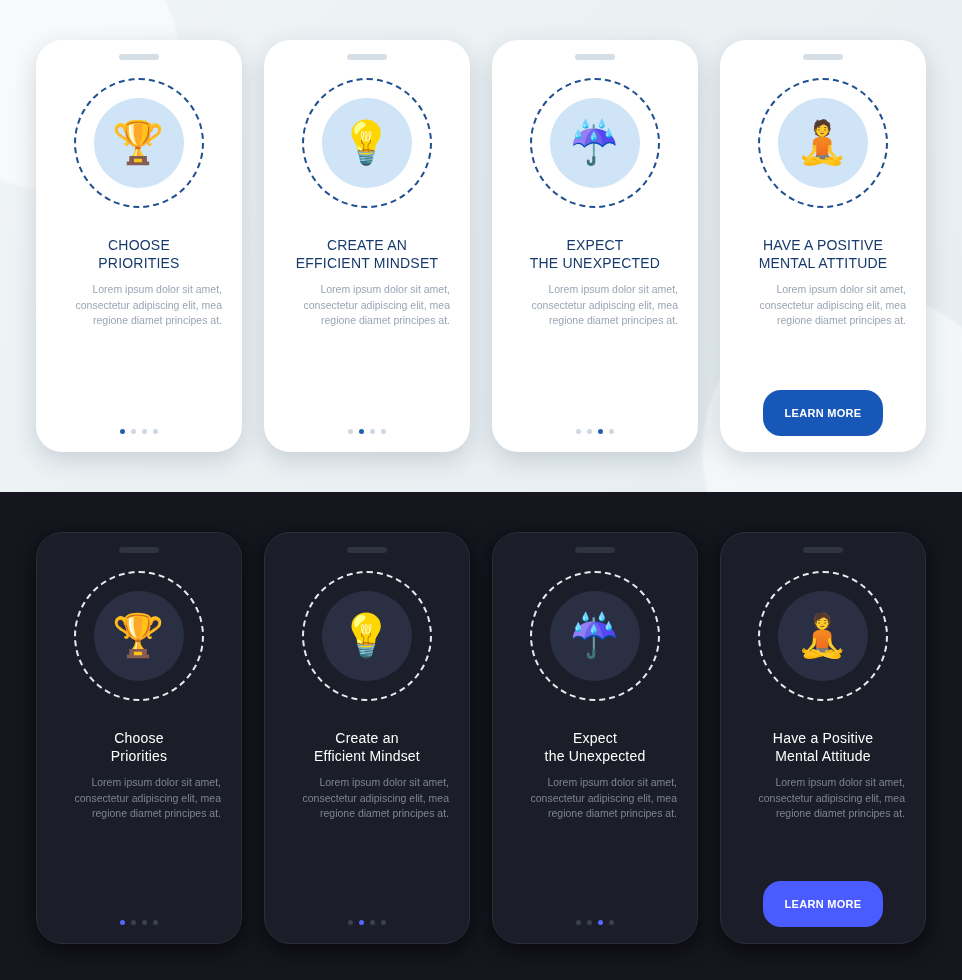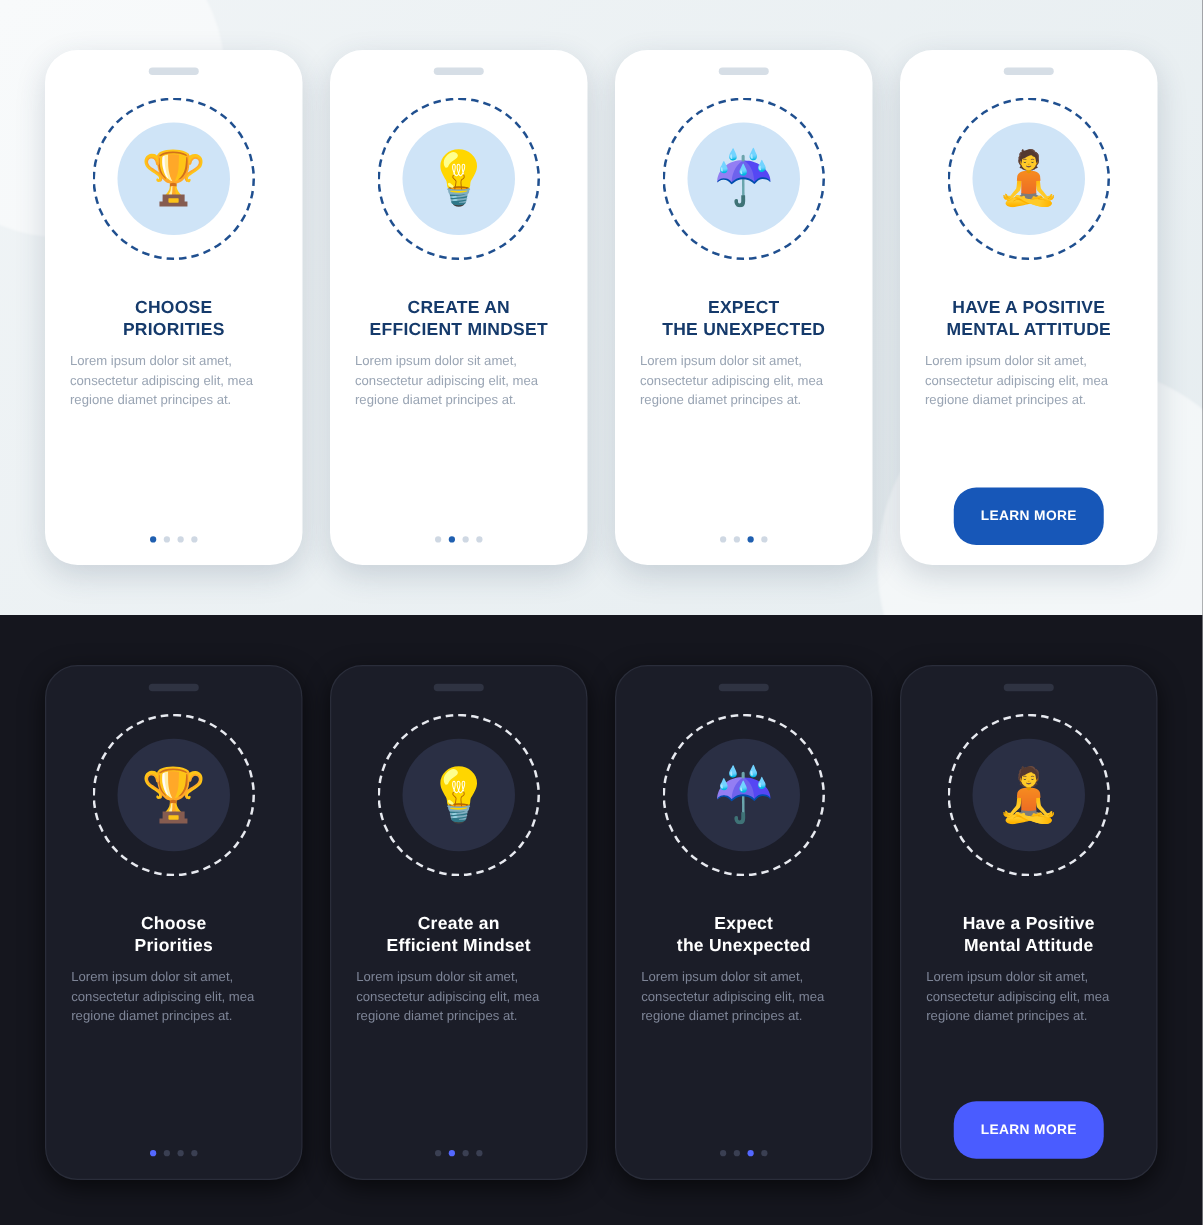--- a/index.html
+++ b/index.html
@@ -17,24 +17,24 @@
   .illus { width: 150px; height: 150px; display: flex; align-items: center; justify-content: center; margin-bottom: 12px; }
   .illcircle { width: 130px; height: 130px; border-radius: 50%; border: 2px dashed; position: relative; display:flex; align-items:center; justify-content:center; }
   .phone-light .illcircle { border-color: #1f4f8f; }
   .phone-dark  .illcircle { border-color: #e8eaf0; }
   .illcircle::before { content:""; position:absolute; width:90px; height:90px; border-radius:50%; }
   .phone-light .illcircle::before { background: #cfe4f7; }
   .phone-dark  .illcircle::before { background: #2a2f44; }
   .glyph { position: relative; font-size: 42px; line-height:1; }
   .phone-light .glyph { color:#1f5fb0; }
   .phone-dark  .glyph { color:#6b7aff; }
-  .title { font-weight: 700; text-align: center; font-size: 14px; line-height: 1.3; letter-spacing: .2px; margin: 6px 0 10px; white-space: pre-line; }
+  .title { font-weight: 400; text-align: center; font-size: 14px; line-height: 1.3; letter-spacing: .2px; margin: 6px 0 10px; white-space: pre-line; }
   .phone-light .title { color: #153a6b; text-transform: uppercase; }
   .phone-dark  .title { color: #fff; }
-  .desc { font-size: 10.5px; line-height: 1.45; text-align: left; padding: 0 6px; }
+  .desc { font-size: 10.5px; line-height: 1.45; text-align: right; padding: 0 6px; }
   .phone-light .desc { color: #9aa5b4; }
   .phone-dark  .desc { color: #7d8496; }
   .dots { margin-top: auto; display: flex; gap: 6px; padding-bottom: 2px; }
   .dot { width: 5px; height: 5px; border-radius: 50%; }
   .phone-light .dot { background: #cfd8e3; }
   .phone-light .dot.active { background: #1f5fb0; }
   .phone-dark  .dot { background: #3a3f52; }
   .phone-dark  .dot.active { background: #5468ff; }
   .cta { margin-top: auto; border: none; border-radius: 18px; padding: 17px 22px; font-size: 11px; font-weight: 600; letter-spacing: .3px; cursor: pointer; color:#fff; }
   .phone-light .cta { background: #1757b8; text-transform: uppercase; }

